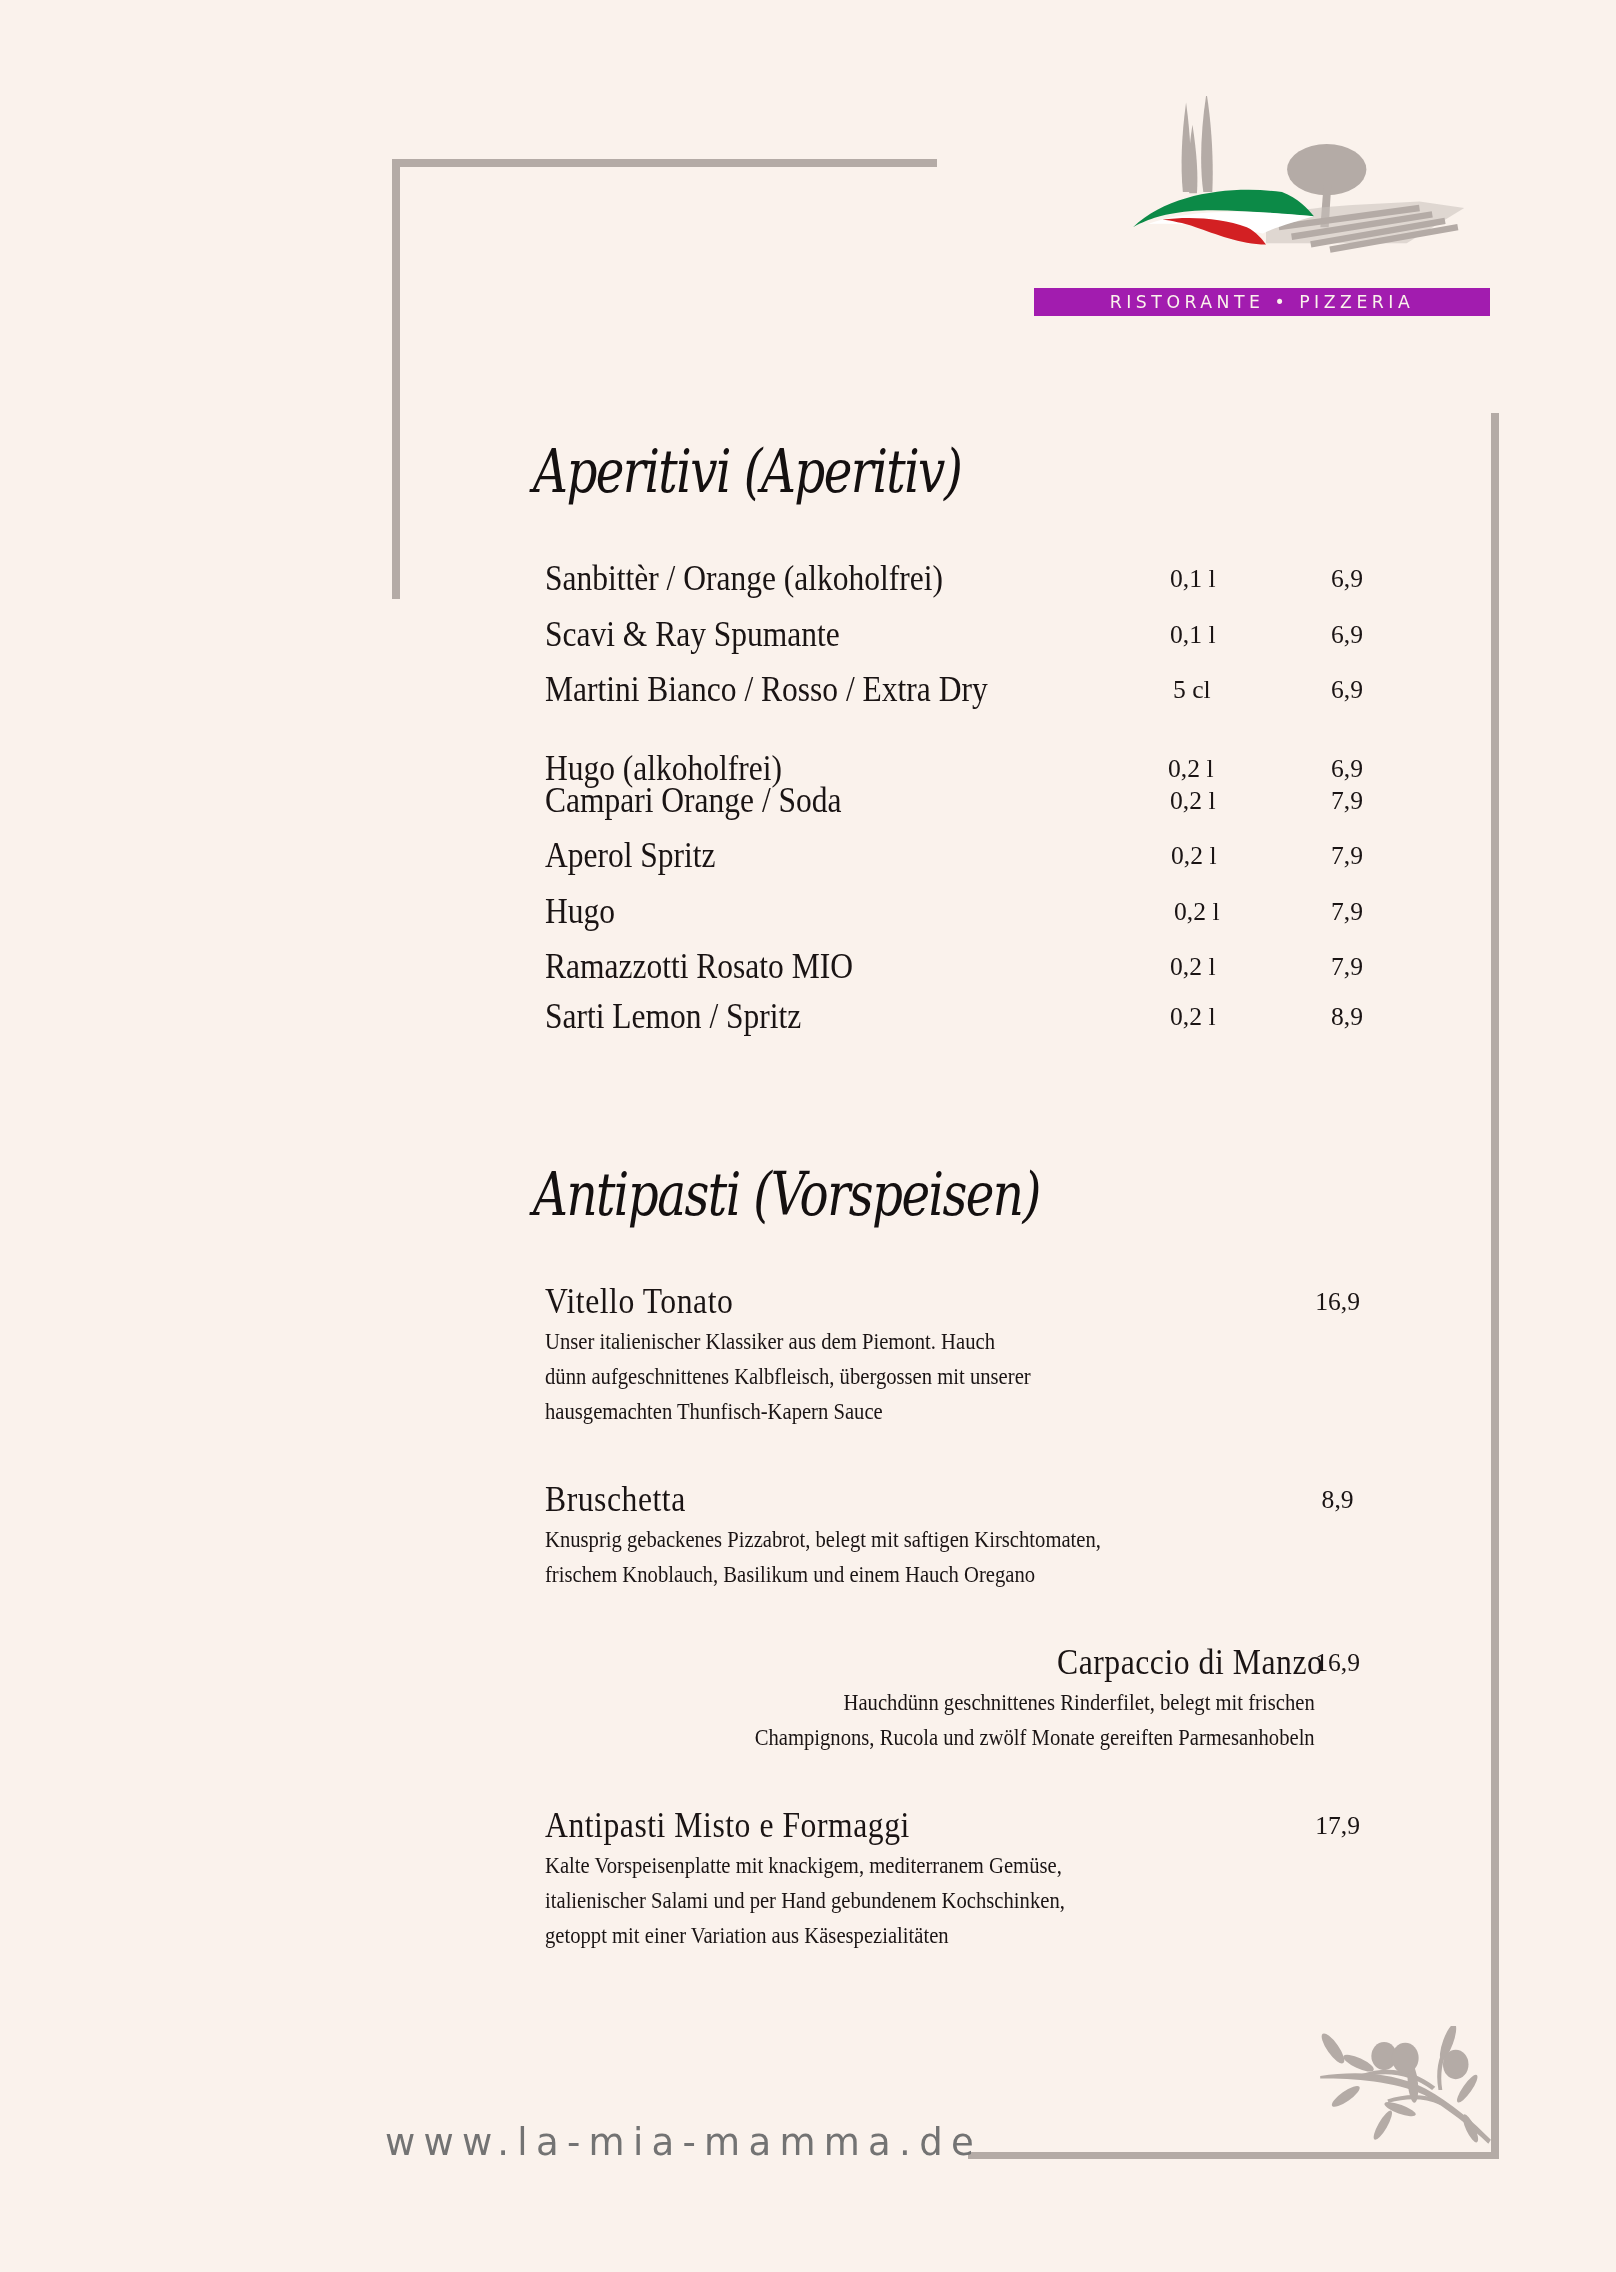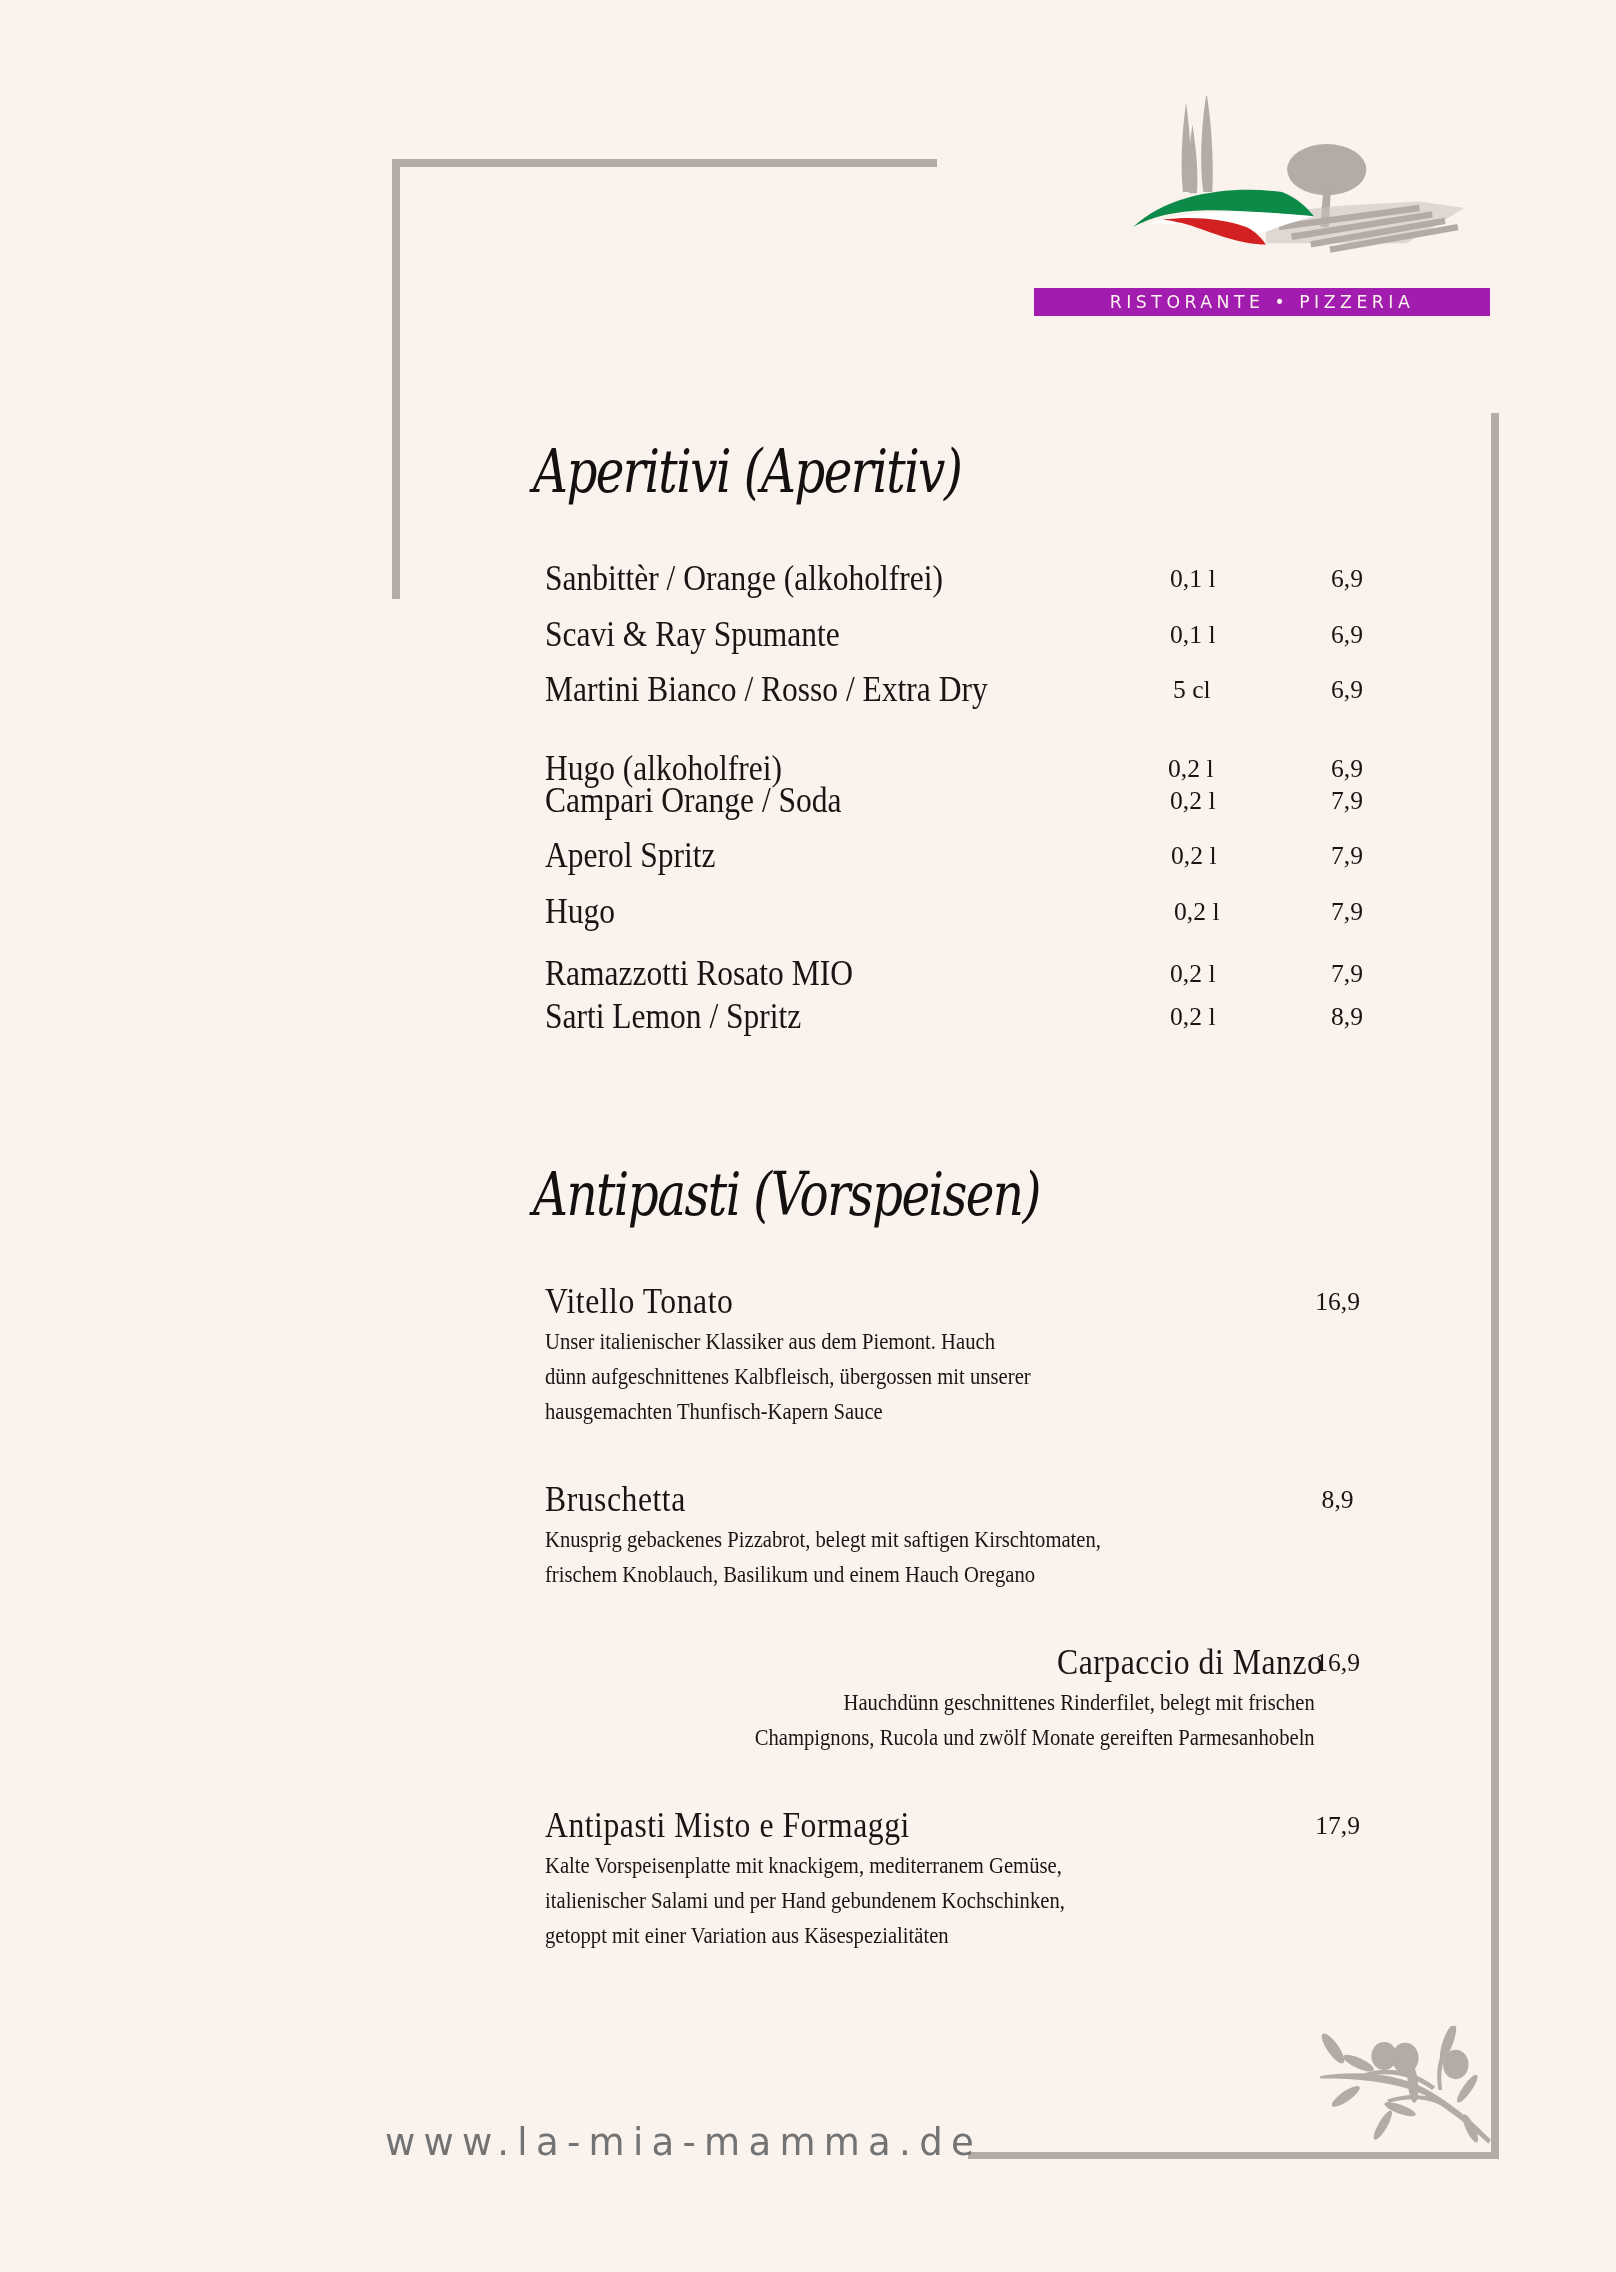--- a/index.html
+++ b/index.html
@@ -116,21 +116,21 @@
 <div class="drink-row" style="top:833px;">
   <span class="drink-name">Aperol Spritz</span>
   <span class="drink-vol" style="left:626px">0,2 l</span>
   <span class="drink-price">7,9</span>
 </div>
 <div class="drink-row" style="top:889px;">
   <span class="drink-name">Hugo</span>
   <span class="drink-vol" style="left:629px">0,2 l</span>
   <span class="drink-price">7,9</span>
 </div>
-<div class="drink-row" style="top:944px;margin-top:7px;">
+<div class="drink-row" style="top:944px;">
   <span class="drink-name">Ramazzotti Rosato MIO</span>
   <span class="drink-vol" style="left:625px">0,2 l</span>
   <span class="drink-price">7,9</span>
 </div>
 <div class="drink-row" style="top:994px;">
   <span class="drink-name">Sarti Lemon / Spritz</span>
   <span class="drink-vol" style="left:625px">0,2 l</span>
   <span class="drink-price">8,9</span>
 </div>
 

